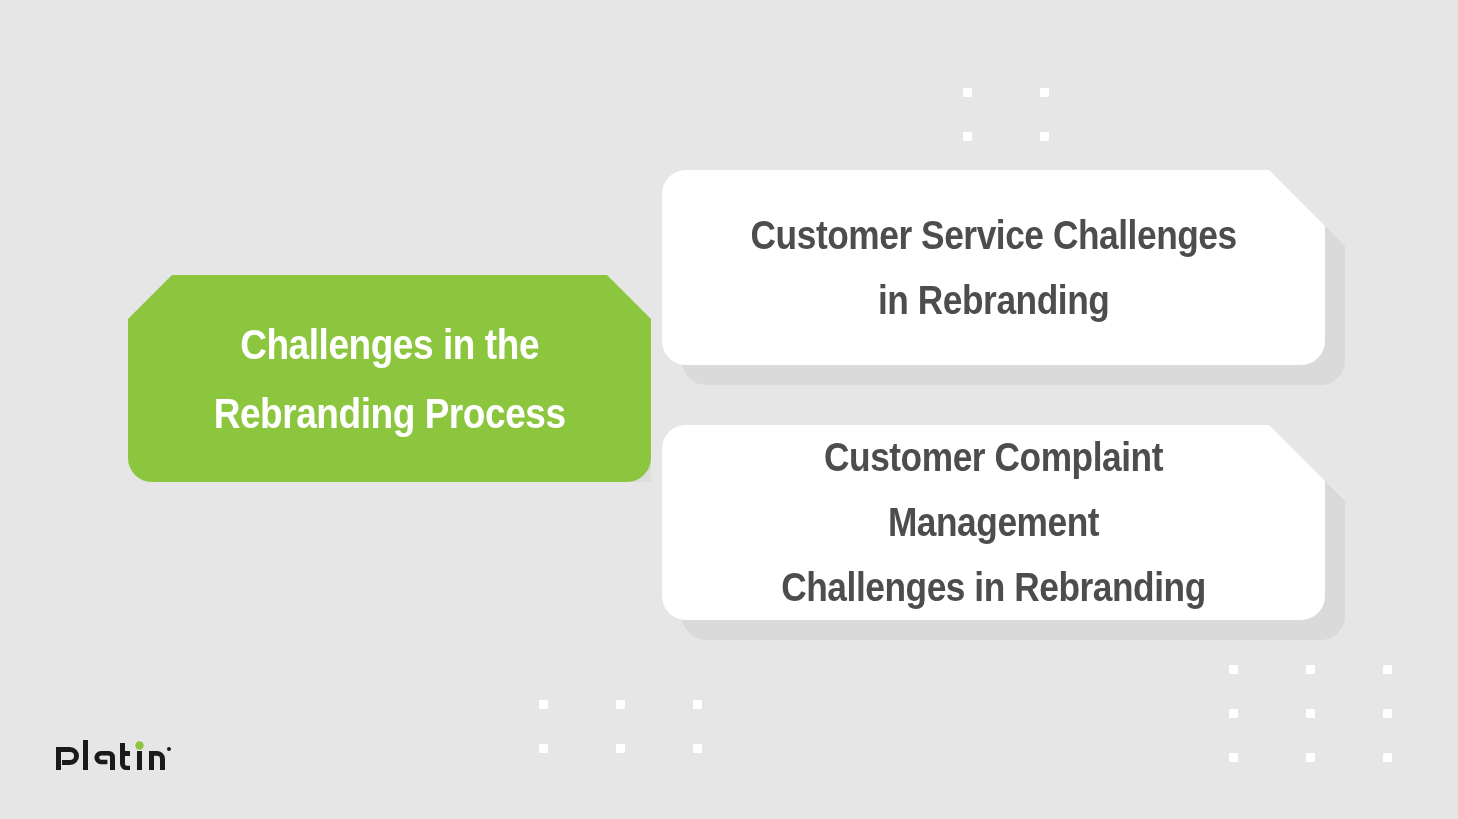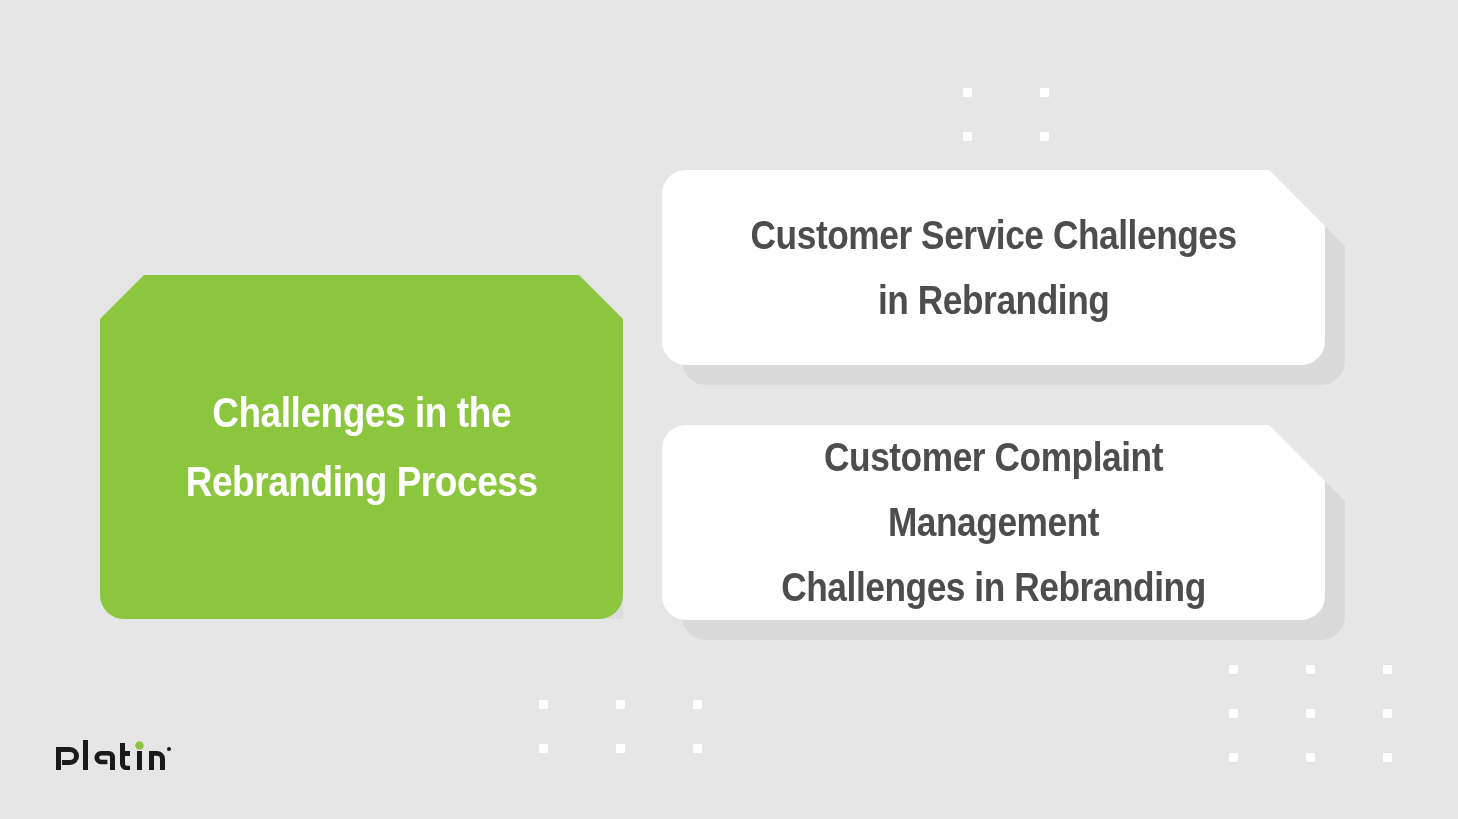--- a/index.html
+++ b/index.html
@@ -24,22 +24,22 @@
     background:#ffffff;
     border-radius:1px;
   }
   #dots-top     { left:963px;  top:88px;  grid-template-columns:repeat(2,9px); gap:35px 68px; }
   #dots-bottom-left  { left:539px; top:700px; grid-template-columns:repeat(3,9px); gap:35px 68px; }
   #dots-bottom-right { left:1229px; top:665px; grid-template-columns:repeat(3,9px); gap:35px 68px; }
 
   
   #green-card {
     position:absolute;
-    left:100px; top:275px;
-    width:523px; height:344px;
+    left:128px; top:275px;
+    width:523px; height:207px;
     background:#8cc63f;
     border-radius:0 0 24px 24px;
     
     clip-path: polygon(
       0 44px, 44px 0,
       calc(100% - 44px) 0, 100% 44px,
       100% 100%, 0 100%
     );
     display:flex; align-items:center; justify-content:center;
     filter: drop-shadow(14px 16px 0 rgba(0,0,0,0.035));

